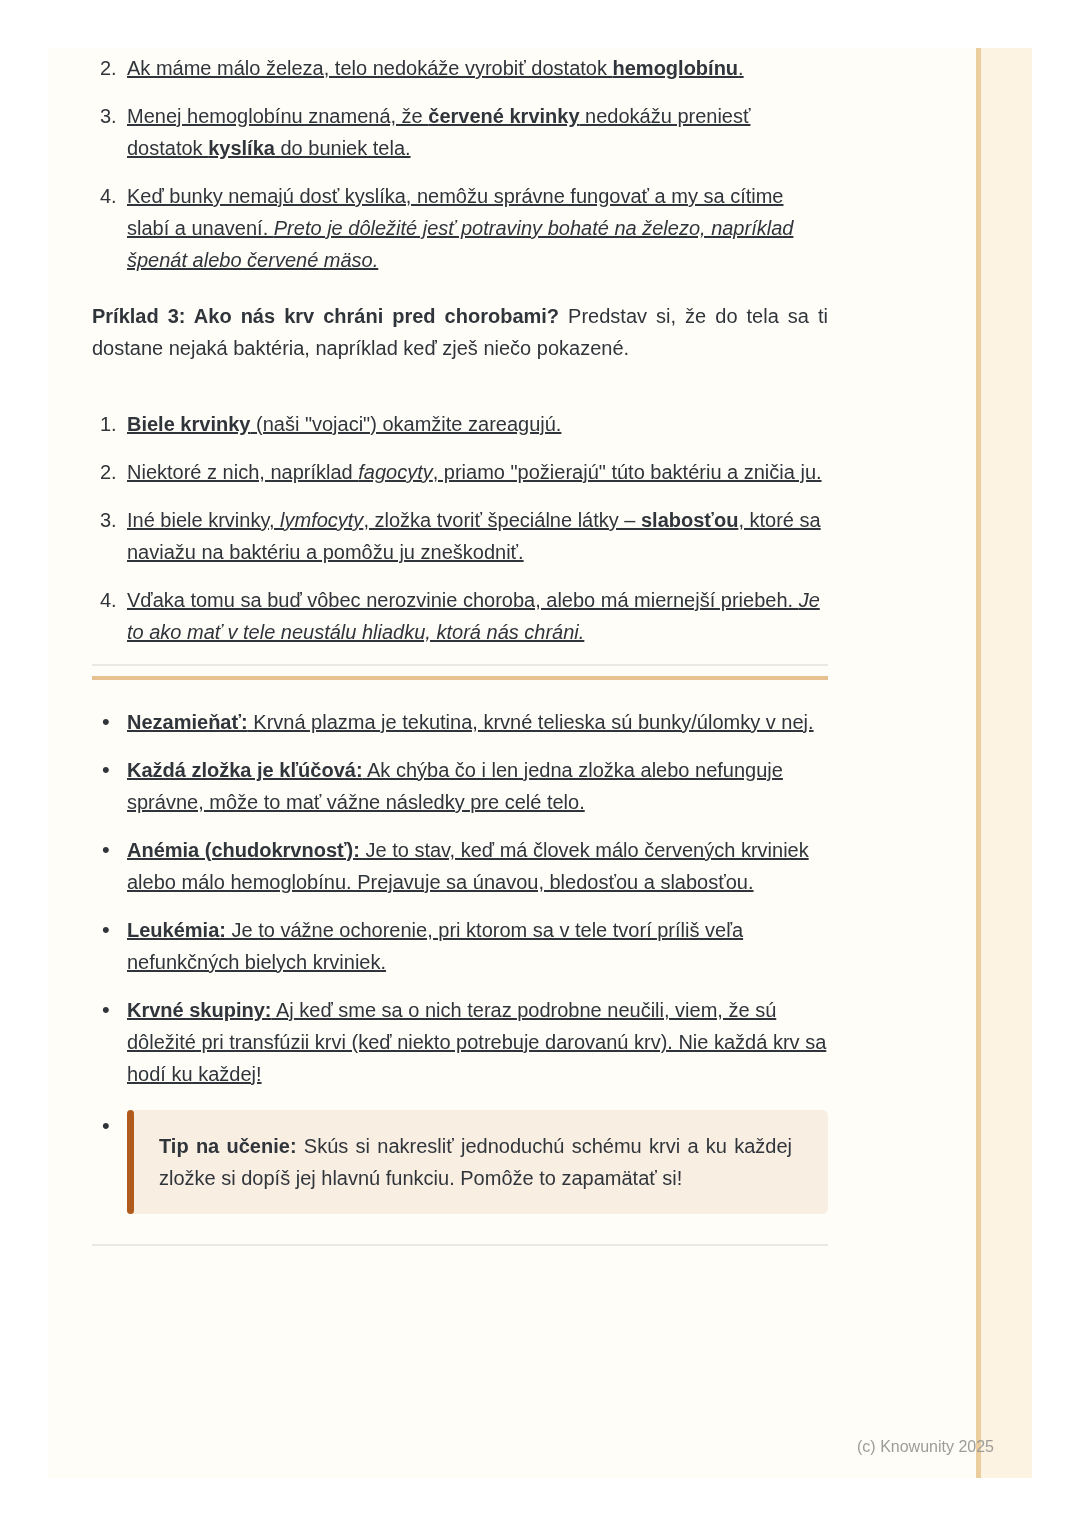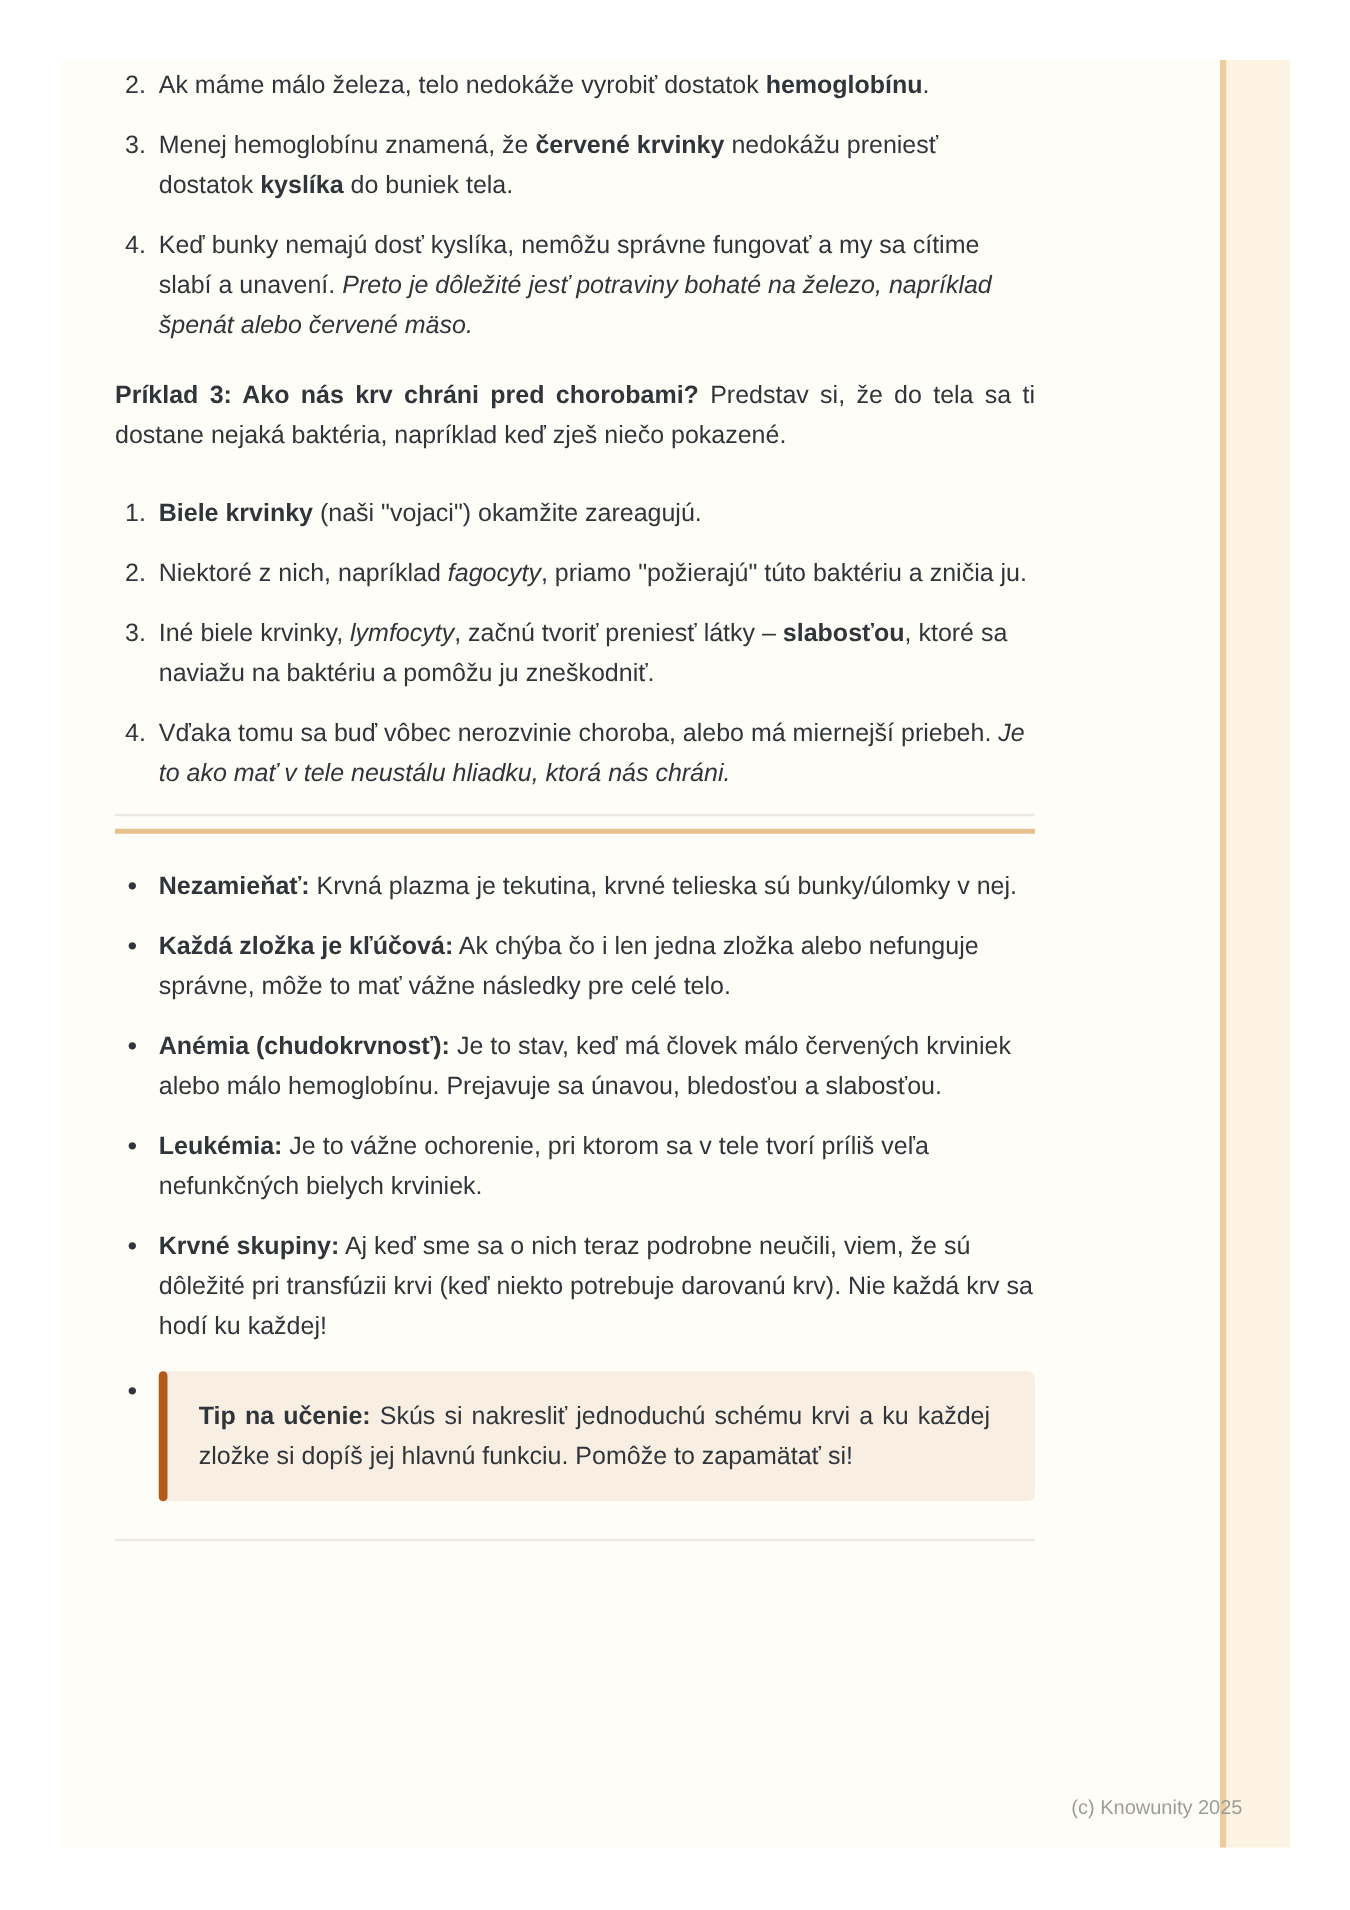--- a/index.html
+++ b/index.html
@@ -20,24 +20,24 @@
   }
   .content{position:absolute;left:44px;top:0;width:736px;padding-top:4px;}
   .para, .li-text, .tiptext{font-size:20px;line-height:32px;}
   .li{display:flex;align-items:flex-start;}
   .li + .li{margin-top:16px;}
   .marker{
     flex:0 0 35px;box-sizing:border-box;padding-left:8px;
     font-size:20px;line-height:32px;
   }
   .marker.dot{font-size:22px;padding-left:10px;}
-  .li-text{flex:1;}
+  .li-text{flex:1;text-decoration:underline;}
   .seg-b{font-weight:bold;}
   .seg-i{font-style:italic;}
-  .para{text-align:justify;margin:24px 0 31px 0;}
+  .para{text-align:justify;margin:24px 0 44px 0;}
   .divider{height:2px;background:var(--divider,#eae9e4);margin-top:16px;}
   .divider.bottom{margin-top:30px;}
   .heading{
     margin:42px 0 0 0;font-size:34px;line-height:46px;font-weight:bold;
     color:var(--accent-orange,#d8821e);
   }
   .heading-underline{height:4px;margin-top:10px;background:var(--heading-underline,#e8c191);}
   .bullet-list{margin-top:26px;}
   .tip-row{display:flex;align-items:flex-start;margin-top:20px;}
   .tipbox{
@@ -83,21 +83,21 @@
           <div class="li">
             <span class="marker num">1.</span>
             <div class="li-text"><span class="seg-b">Biele krvinky</span><span class="seg-n"> (naši "vojaci") okamžite zareagujú.</span></div>
           </div>
           <div class="li">
             <span class="marker num">2.</span>
             <div class="li-text"><span class="seg-n">Niektoré z nich, napríklad </span><span class="seg-i">fagocyty</span><span class="seg-n">, priamo "požierajú" túto baktériu a zničia ju.</span></div>
           </div>
           <div class="li">
             <span class="marker num">3.</span>
-            <div class="li-text"><span class="seg-n">Iné biele krvinky, </span><span class="seg-i">lymfocyty</span><span class="seg-n">, začnú tvoriť preniesť látky – </span><span class="seg-b">slabosťou</span><span class="seg-n">, ktoré sa naviažu na baktériu a pomôžu ju zneškodniť.</span></div>
+            <div class="li-text"><span class="seg-n">Iné biele krvinky, </span><span class="seg-i">lymfocyty</span><span class="seg-n">, zložka tvoriť špeciálne látky – </span><span class="seg-b">slabosťou</span><span class="seg-n">, ktoré sa naviažu na baktériu a pomôžu ju zneškodniť.</span></div>
           </div>
           <div class="li">
             <span class="marker num">4.</span>
             <div class="li-text"><span class="seg-n">Vďaka tomu sa buď vôbec nerozvinie choroba, alebo má miernejší priebeh. </span><span class="seg-i">Je to ako mať v tele neustálu hliadku, ktorá nás chráni.</span></div>
           </div>
         </div>
 
       <div class="divider"></div>
 
       <div class="heading-underline"></div>

